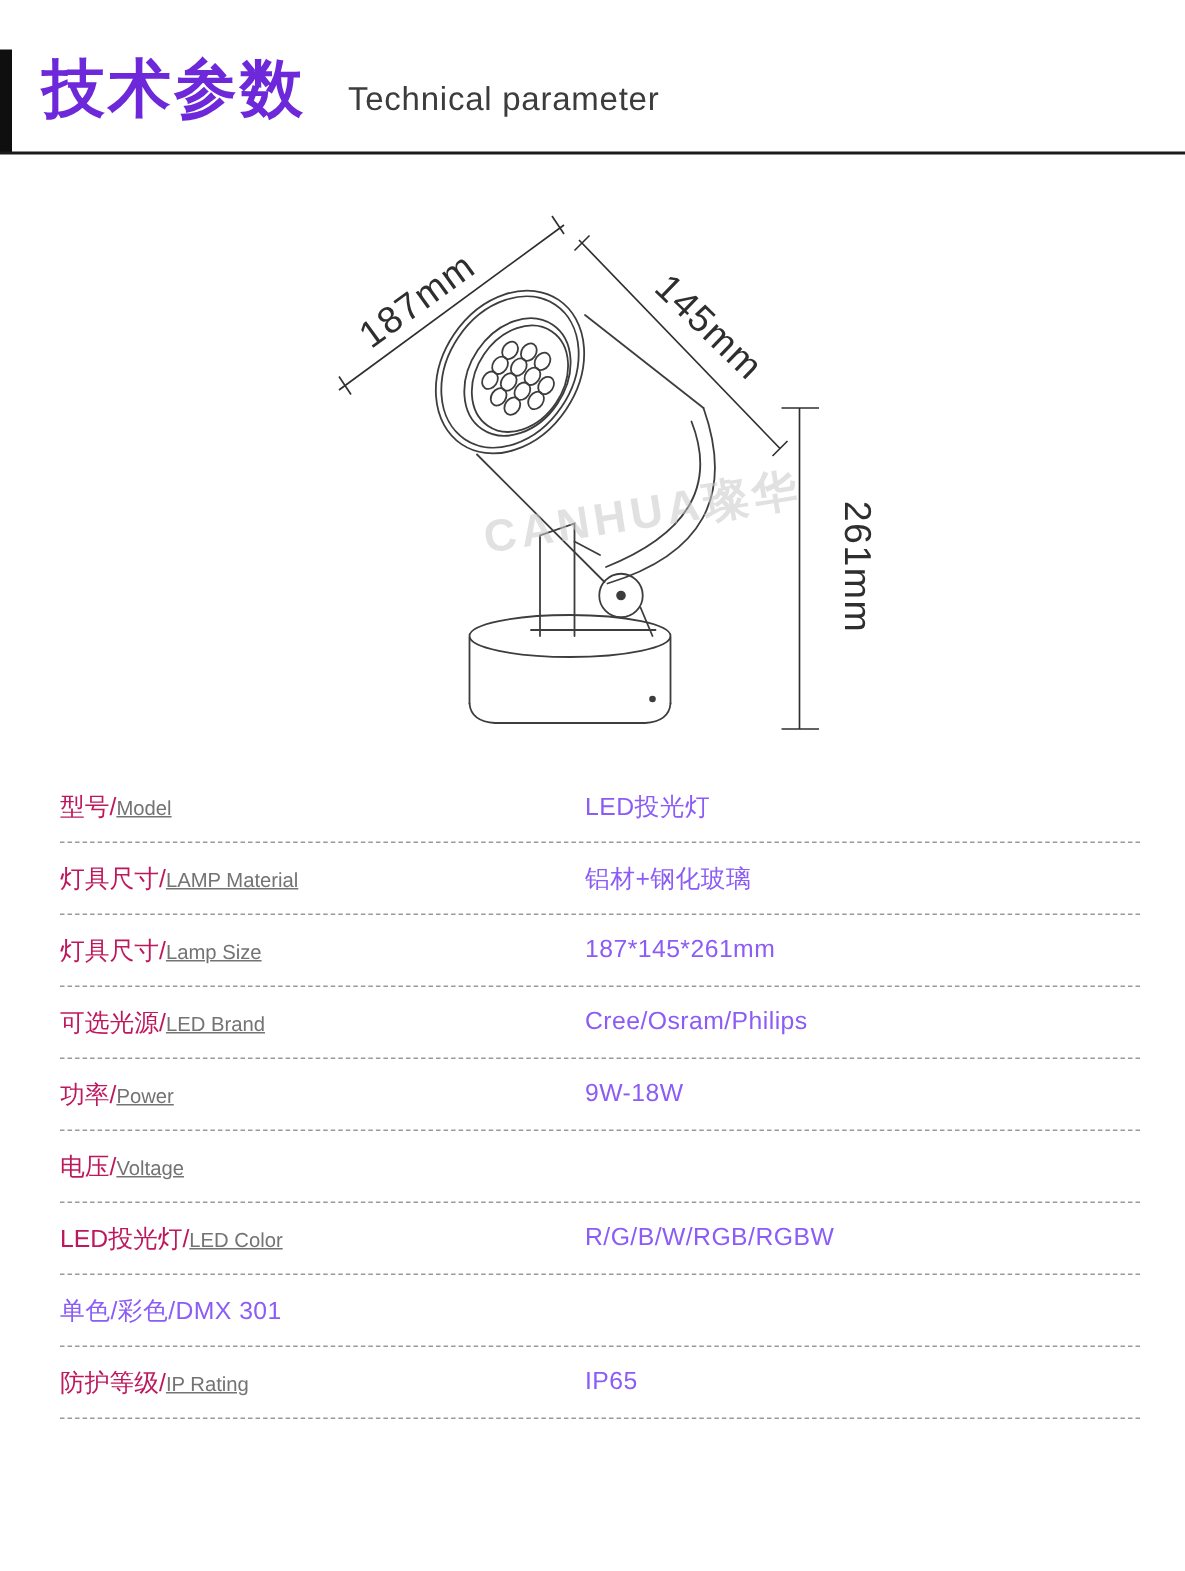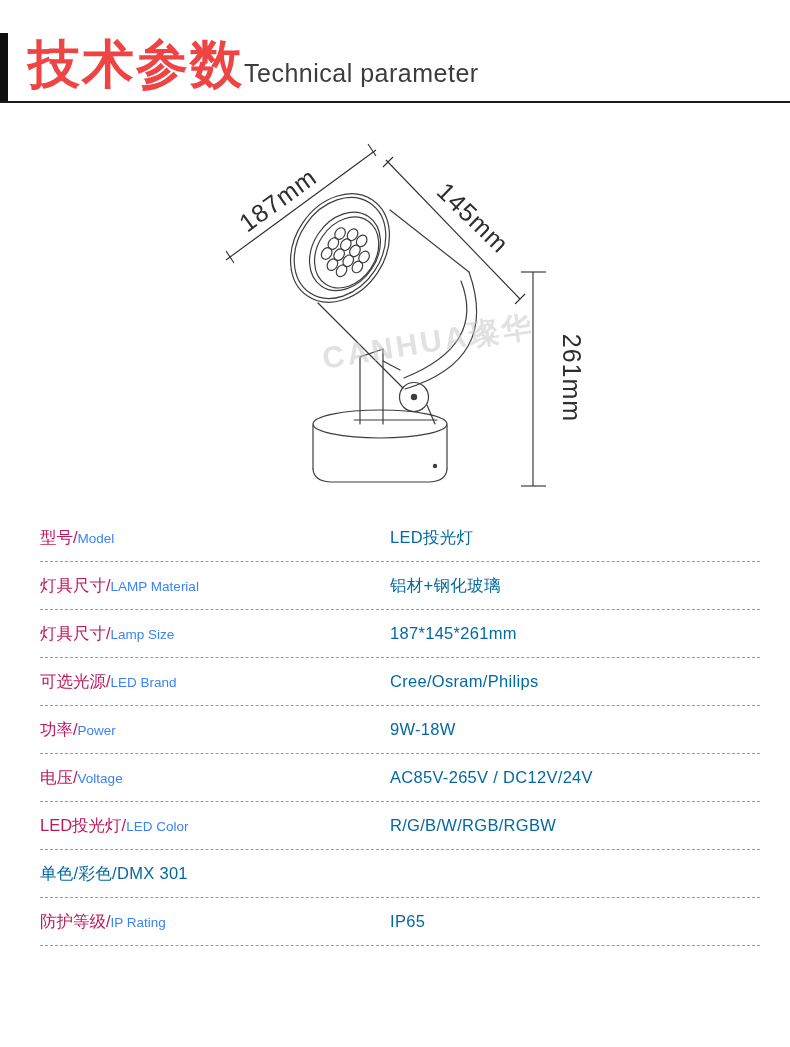--- a/index.html
+++ b/index.html
@@ -3,34 +3,34 @@
 <meta charset="utf-8">
 <style>
   html,body{margin:0;padding:0;background:#ffffff;}
   .page{
     position:relative;width:790px;height:1047px;background:#ffffff;overflow:hidden;
     font-family:"Liberation Sans","DejaVu Sans",sans-serif;color:#333333;
   }
   
   .accent-bar{position:absolute;left:0;top:33px;width:8px;height:69px;background:#0f0f0f;}
   .header{position:absolute;left:28px;top:38px;display:flex;align-items:baseline;}
-  .title-zh{font-size:52px;font-weight:700;color:#ef4444;letter-spacing:2px;line-height:1;}
-  .title-en{font-size:25px;font-weight:400;color:#3c3c3c;letter-spacing:0.5px;}
+  .title-zh{font-size:42px;font-weight:700;color:#6d28d9;letter-spacing:2px;line-height:1;}
+  .title-en{font-size:22px;font-weight:400;color:#3c3c3c;margin-left:28px;letter-spacing:0.5px;}
   .header-rule{position:absolute;left:0;top:101px;width:790px;height:2px;background:#1b1b1b;}
   
   .diagram{position:absolute;left:0;top:0;}
   .dim-text{font-size:25px;fill:#2e2e2e;letter-spacing:1px;}
   .watermark-text{font-size:30px;font-weight:600;fill:#c9c9c9;opacity:.55;letter-spacing:3px;}
   
   .spec-table{position:absolute;left:40px;top:514px;width:720px;}
   .spec-row{display:flex;align-items:center;height:47px;border-bottom:1px dashed #9a9a9a;}
   .spec-label{width:350px;flex:0 0 350px;white-space:nowrap;}
   .spec-label .zh{font-size:16.5px;color:#be185d;}
-  .spec-label .en{font-size:13.5px;color:#3b82f6;}
-  .spec-value{font-size:16.5px;color:#0369a1;white-space:nowrap;letter-spacing:0.3px;}
+  .spec-label .en{font-size:13.5px;color:#737373;text-decoration:underline;}
+  .spec-value{font-size:16.5px;color:#8b5cf6;white-space:nowrap;letter-spacing:0.3px;}
 </style>
 </head>
 <body>
 
 <div class="page">
 
   <div class="accent-bar"></div>
   <div class="header">
     <span class="title-zh">技术参数</span>
     <span class="title-en">Technical parameter</span>
@@ -131,21 +131,20 @@
       <div class="spec-value">Cree/Osram/Philips</div>
     </div>
 
     <div class="spec-row">
       <div class="spec-label"><span class="zh">功率/</span><span class="en">Power</span></div>
       <div class="spec-value">9W-18W</div>
     </div>
 
     <div class="spec-row">
       <div class="spec-label"><span class="zh">电压/</span><span class="en">Voltage</span></div>
-      <div class="spec-value">AC85V-265V / DC12V/24V</div>
     </div>
 
     <div class="spec-row">
       <div class="spec-label"><span class="zh">LED投光灯/</span><span class="en">LED Color</span></div>
       <div class="spec-value">R/G/B/W/RGB/RGBW</div>
     </div>
 
     <div class="spec-row">
       <div class="spec-value">单色/彩色/DMX 301</div>
     </div>

